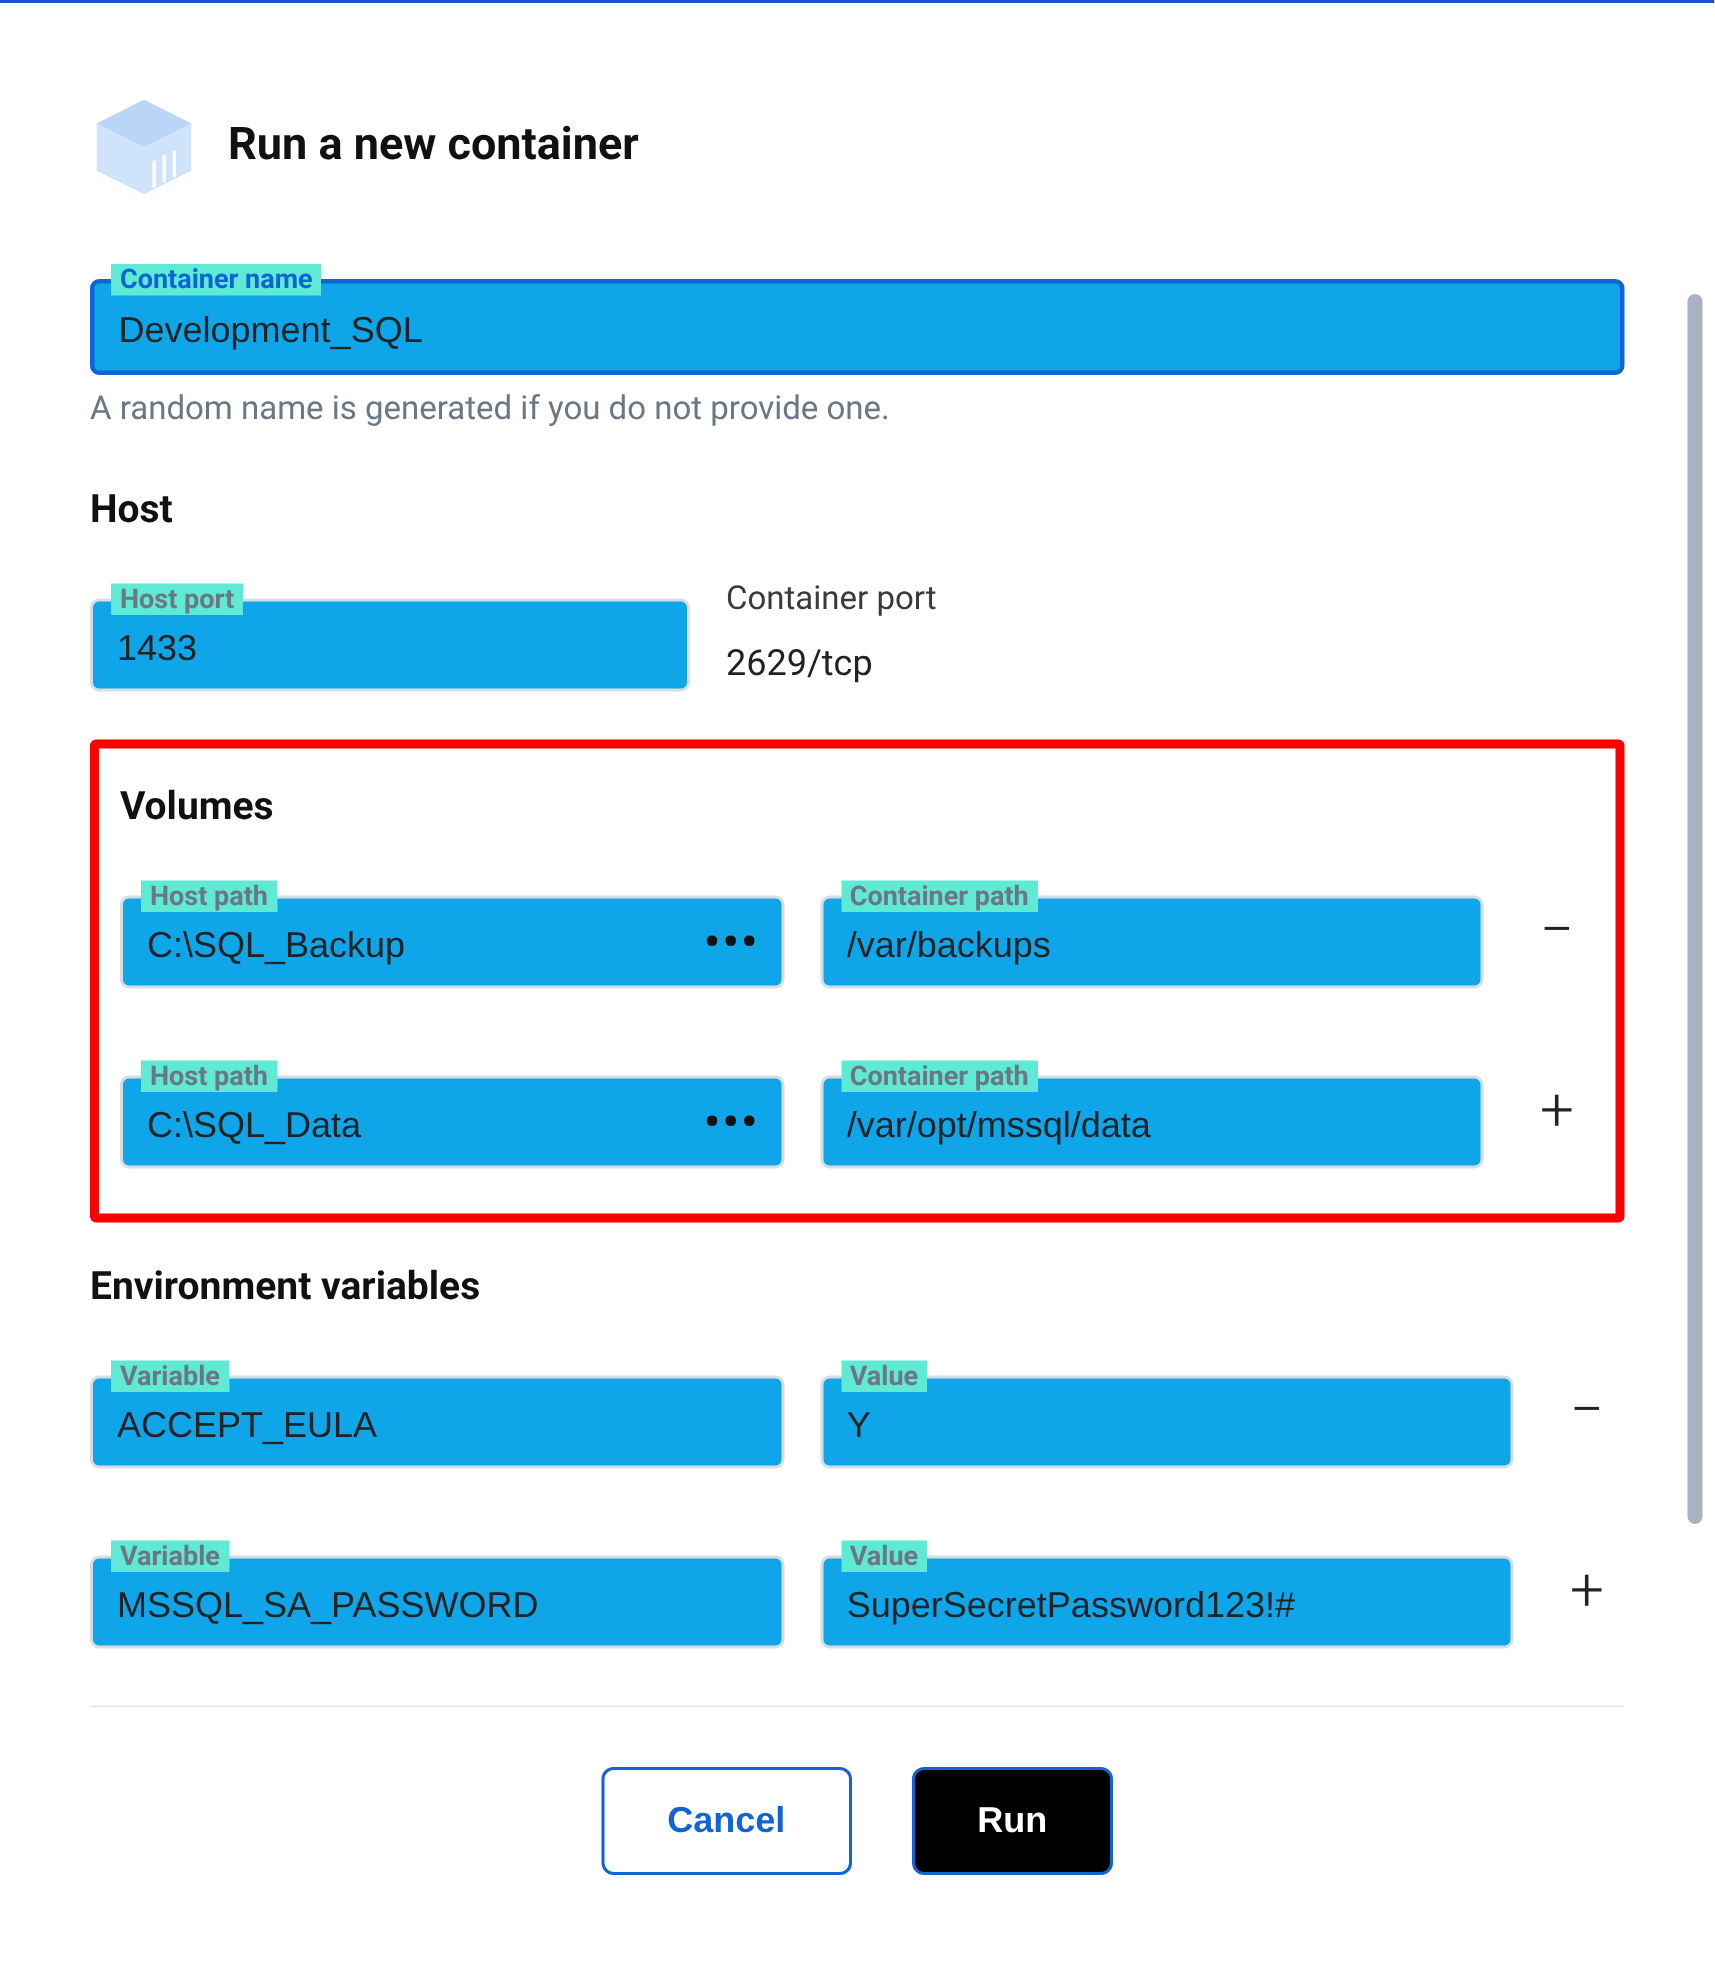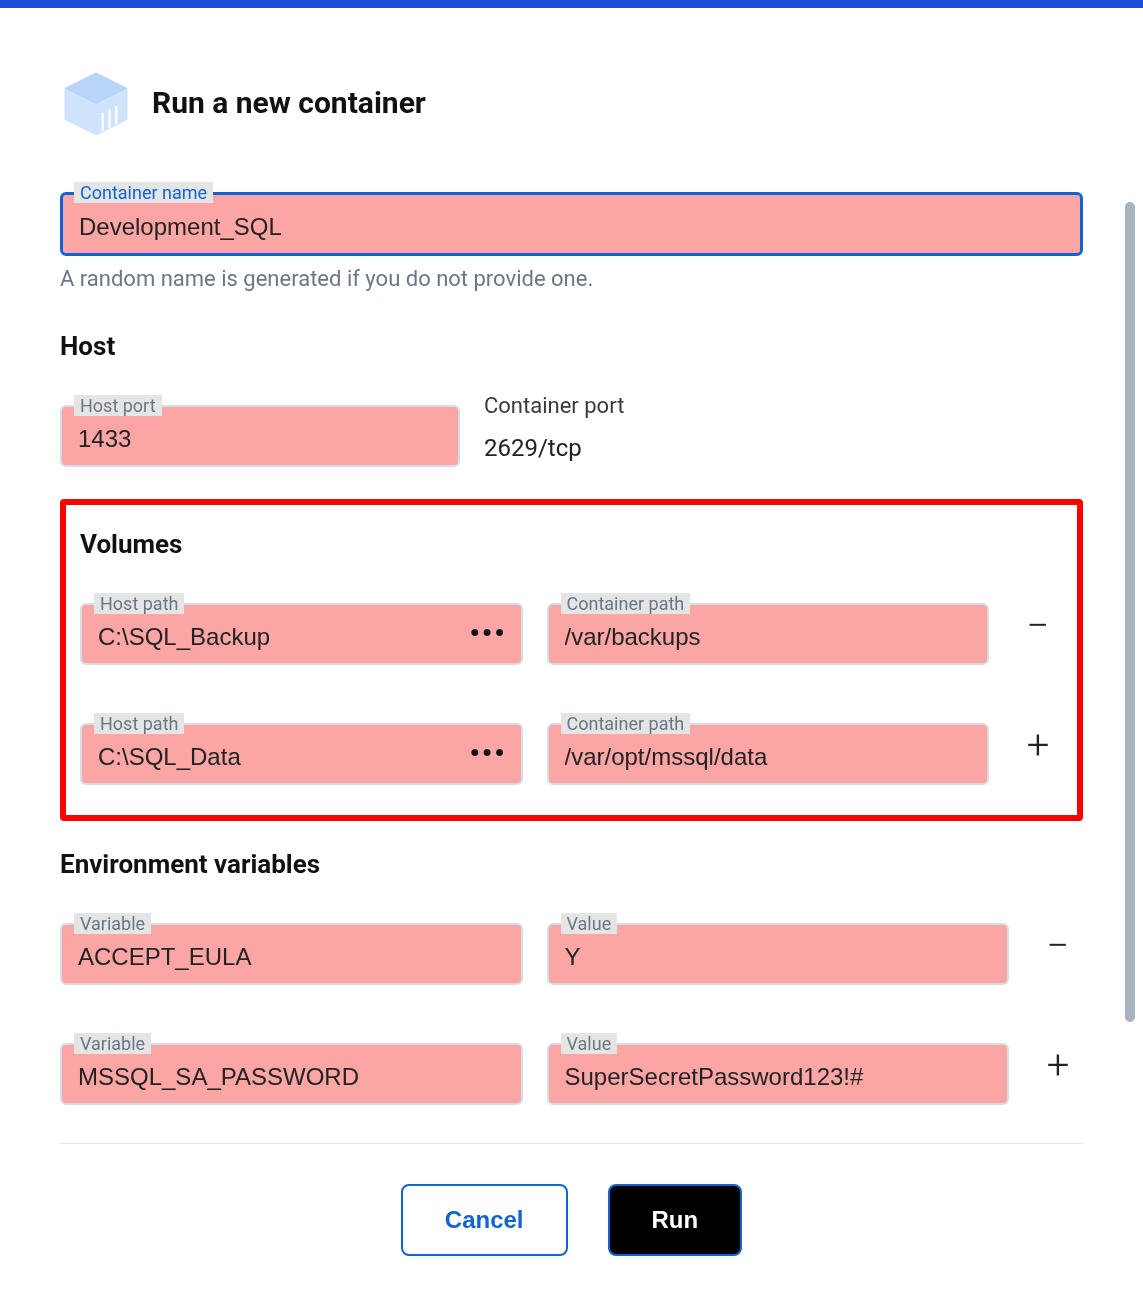--- a/index.html
+++ b/index.html
@@ -7,21 +7,21 @@
   font-family: -apple-system, BlinkMacSystemFont, "Segoe UI", Roboto, Arial, sans-serif;
   background: #fff;
   width: 1143px;
   height: 1308px;
   position: relative;
 }
 .modal {
   position: absolute;
   inset: 0;
   background: #fff;
-  border-top: 8px solid #1d4ed8;
+  border-top: 2px solid #1d4ed8;
   padding: 0;
 }
 .header {
   display: flex;
   align-items: center;
   gap: 20px;
   padding: 60px 60px 30px 60px;
 }
 .cube-icon {
   width: 72px; height: 72px;
@@ -51,36 +51,37 @@
 }
 .field-wrap {
   position: relative;
   margin-bottom: 8px;
   margin-top: 26px;
 }
 .floating-label {
   position: absolute;
   top: -10px;
   left: 14px;
-  background: #e5e5e5;
+  background: #5eead4;
   padding: 0 6px;
   font-size: 18px;
   color: #6b7785;
   z-index: 2;
+  font-weight: bold;
 }
 .floating-label.focused { color: #1064d3; }
 .text-input {
   width: 100%;
   border: 2px solid #d7dde3;
   border-radius: 6px;
   padding: 18px 16px 12px 16px;
   font-size: 24px;
   color: #222;
   outline: none;
-  background: #fca5a5;
+  background: #0ea5e9;
 }
 .text-input.focused {
   border: 3px solid #1064d3;
 }
 .container-name-wrap { margin-top: 22px; }
 .hint {
   color: #6b7785;
   font-size: 22px;
   margin: 10px 0 40px 0;
 }

